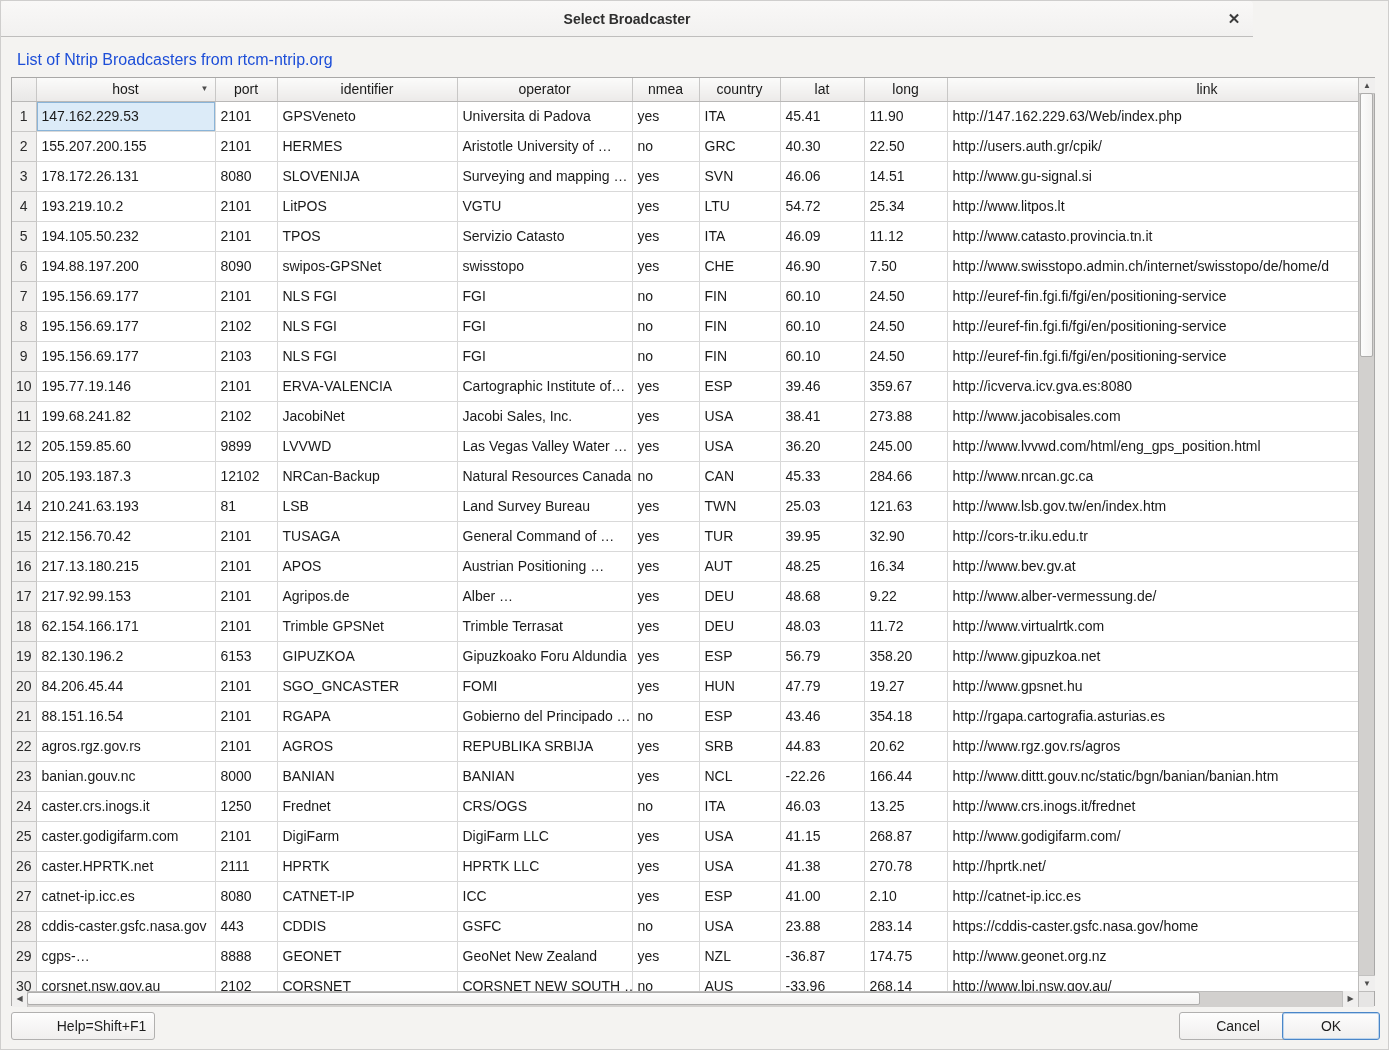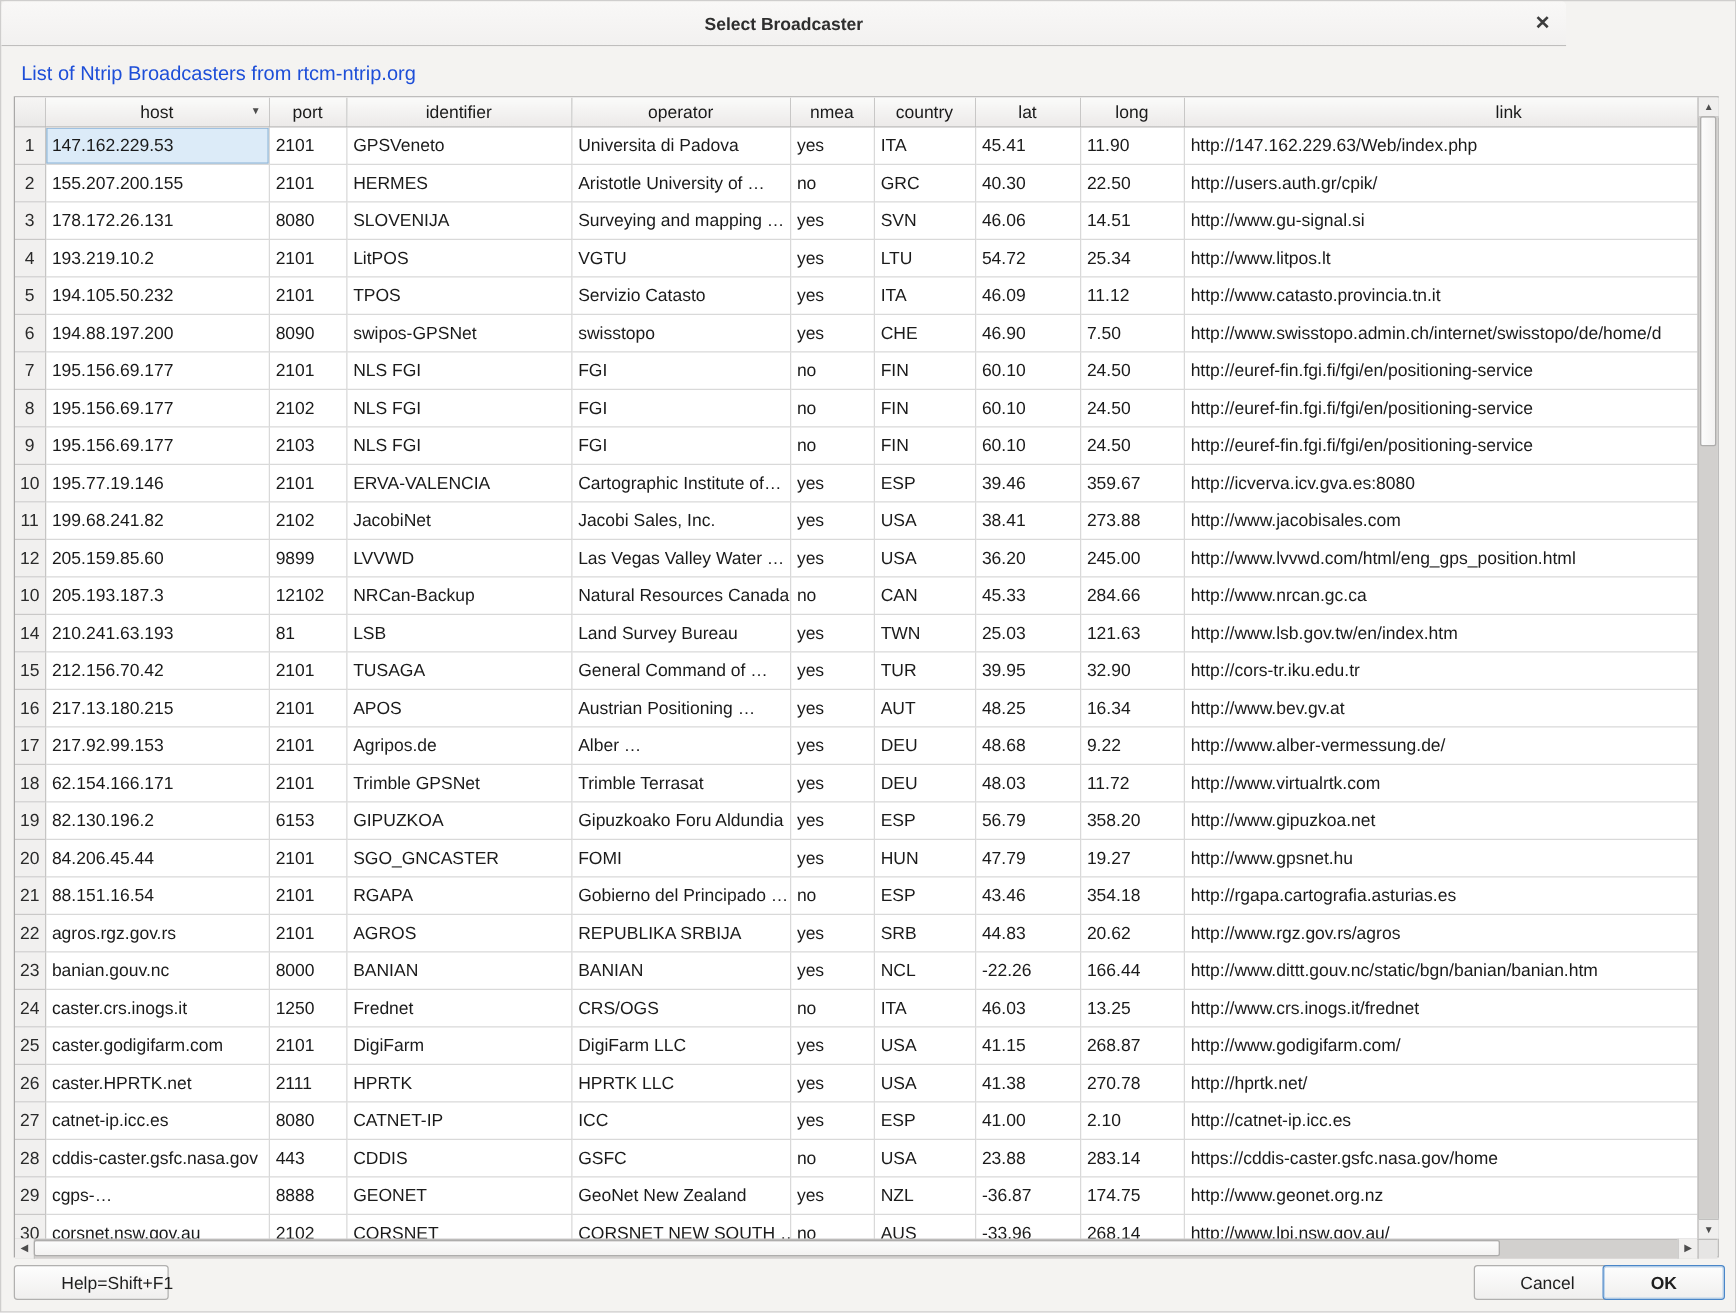--- a/index.html
+++ b/index.html
@@ -113,27 +113,26 @@
   }
 
   
   .btn {
     position: absolute; height: 28px;
     border: 1px solid #b1b0af; border-radius: 3px;
     background: linear-gradient(#fdfdfd, #f0efee);
     font-size: 14px; color: #1e1e1e; text-align: center; line-height: 26px;
     font-family: "Liberation Sans", sans-serif;
   }
-  .help-btn { left: 10px; top: 1011px; width: 124px; padding-left: 37px; }
+  .help-btn { left: 10px; top: 1011px; width: 144px; padding-left: 37px; }
   .cancel-btn { left: 1178px; top: 1011px; width: 118px; }
   .ok-btn {
     left: 1281px; top: 1011px; width: 98px;
     border: 1px solid var(--accent);
     box-shadow: inset 0 0 0 1px #bcd4ec;
-    font-weight: bold;
   }
 </style>
 </head>
 <body style="--sel-bg: #dcebf8; --sel-border: #8ab4d8; --accent: #4a86c8;">
 
 <div class="titlebar">
   <div class="title">Select Broadcaster</div>
   <div class="close-btn">✕</div>
 </div>
 

